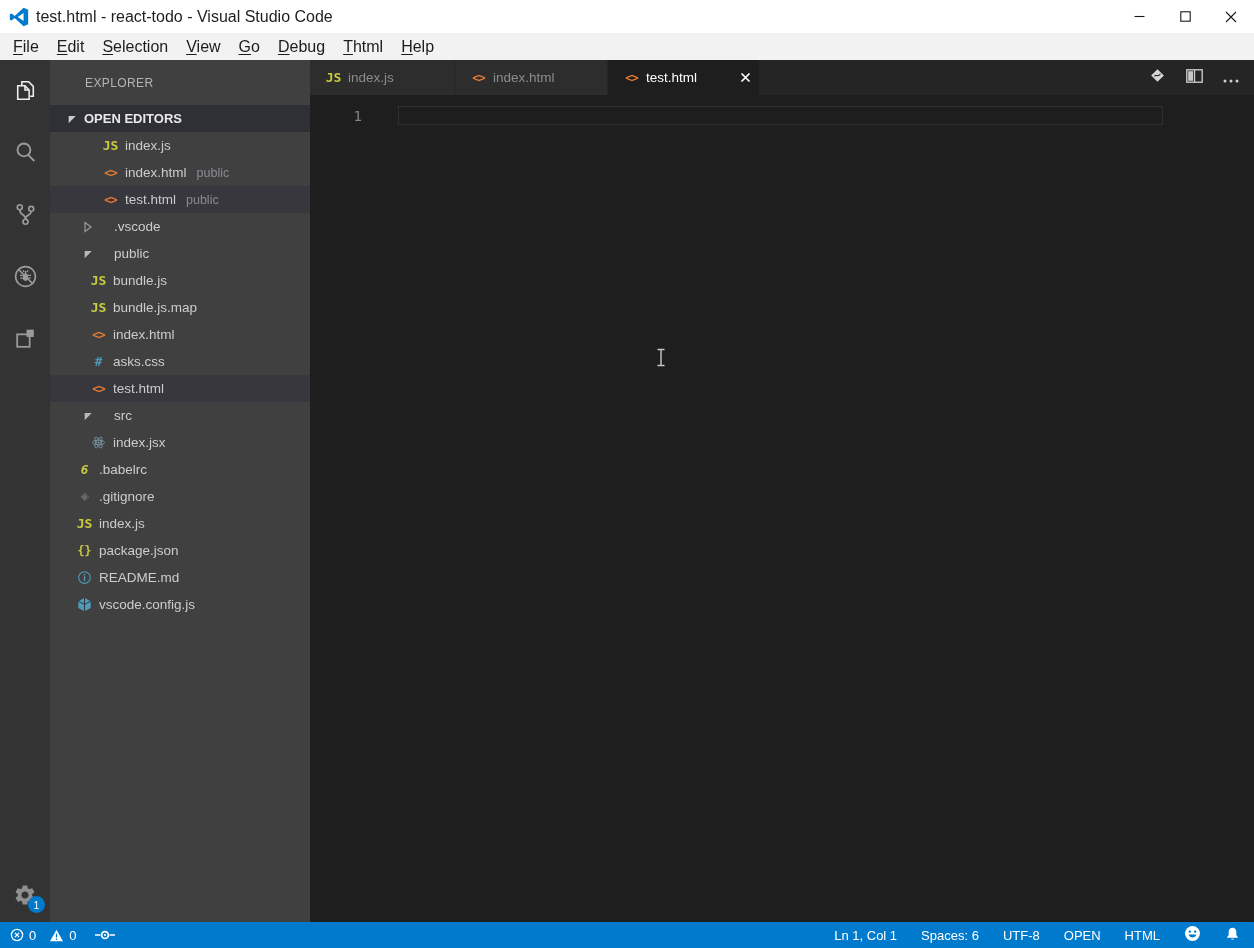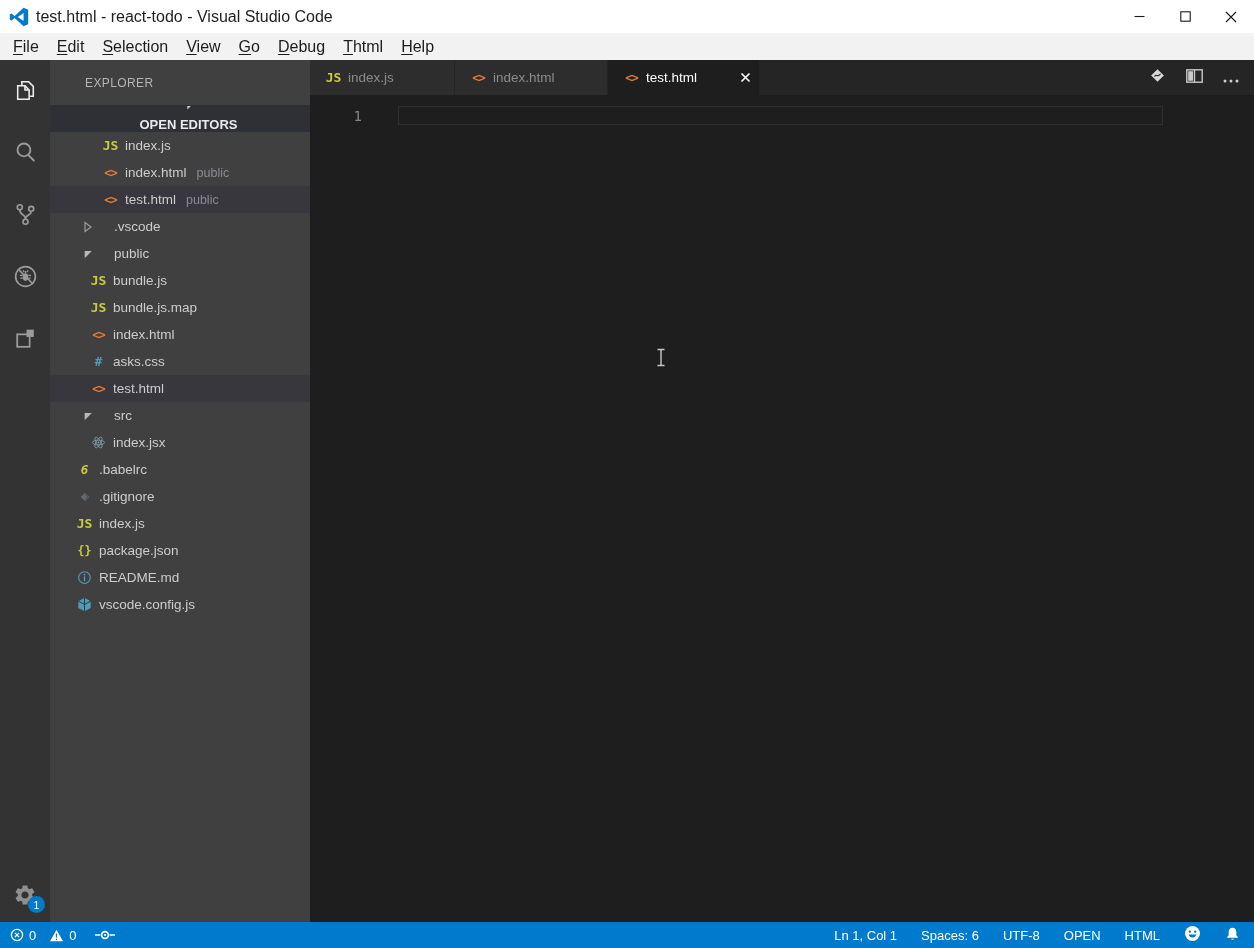--- a/index.html
+++ b/index.html
@@ -24,21 +24,21 @@
   .activitybar { width:50px; background:#333333; display:flex; flex-direction:column; align-items:center; padding-top:17px; flex:none; }
   .ab-item { height:27px; margin-bottom:35px; display:flex; align-items:center; justify-content:center; }
   .ab-settings { margin-top:auto; margin-bottom:14px; position:relative; }
   .badge { position:absolute; right:-8px; bottom:-5px; background:#007acc; color:#fff; width:17px; height:17px;
            border-radius:50%; font-size:10.5px; display:flex; align-items:center; justify-content:center; }
 
   
   .sidebar { width:260px; background:#404040; flex:none; color:#cccccc; font-size:13.5px; display:flex; flex-direction:column; }
   .sidebar-title { height:45px; display:flex; align-items:center; padding-left:35px; font-size:12px; color:#b4b4b4; letter-spacing:0.4px; }
   .sec-header { height:27px; display:flex; align-items:center; padding-left:17px; gap:7px; font-weight:bold; color:#e9e9e9; font-size:13px; flex:none; }
-  .sec-oe { background:#2f2f36;flex-direction:column; }
+  .sec-oe { background:#2f2f36; }
   .sec-rt { background:#37373d; }
   .row { height:27px; display:flex; align-items:center; flex:none; }
   .row.selected { background:#37373d; }
   .oe-row { padding-left:52px; }
   .badge-text { margin-left:10px; font-size:12.5px; color:#8a8a93; }
   .t-folder { padding-left:33px; gap:21px; }
   .t-file0 { padding-left:26px; }
   .t-file1 { padding-left:40px; }
 
   .fi { width:17px; height:16px; display:inline-flex; align-items:center; justify-content:center; flex:none;

